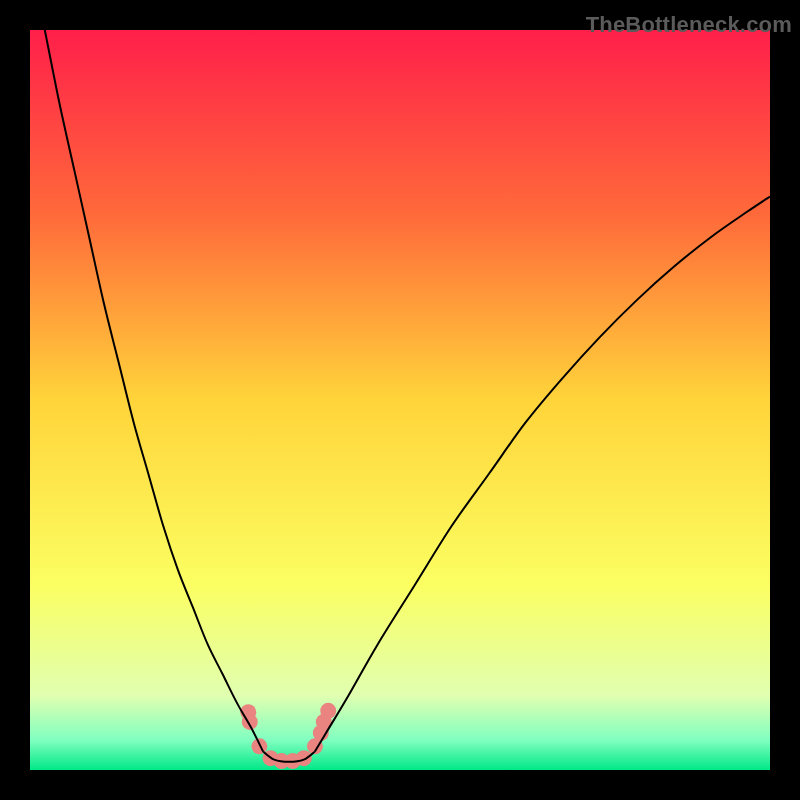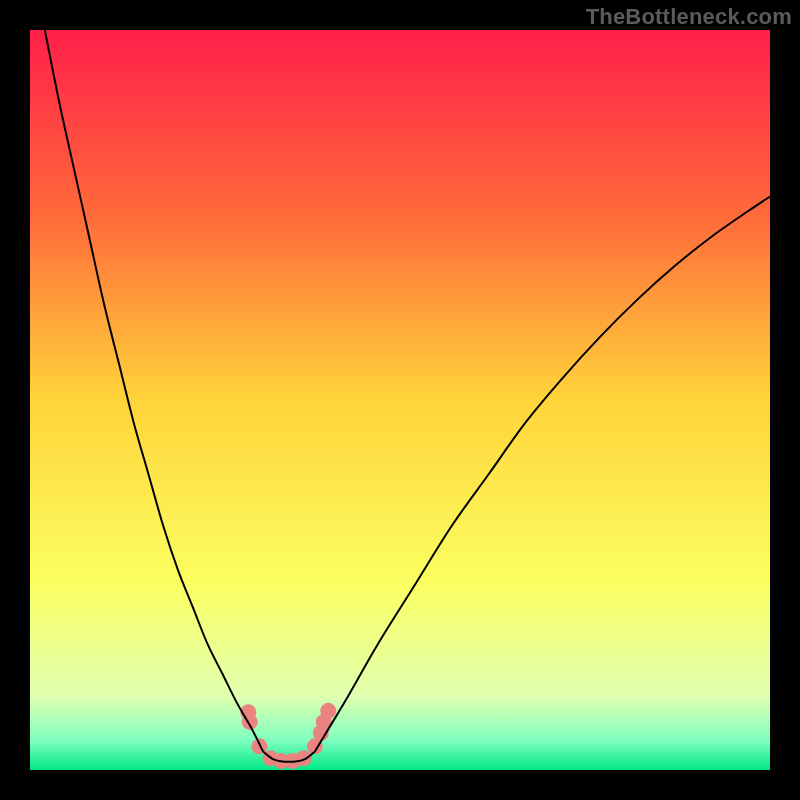--- a/index.html
+++ b/index.html
@@ -12,21 +12,21 @@
   }
   .outer {
     width: 800px;
     height: 800px;
     background: #000;
     position: relative;
     box-sizing: border-box;
   }
   .watermark {
     position: absolute;
-    top: 4px;
+    top: 12px;
     right: 8px;
     color: #5b5b5b;
     font-size: 22px;
     font-weight: 600;
     letter-spacing: 0.2px;
     z-index: 5;
   }
   .plot-area {
     position: absolute;
     left: 30px;

